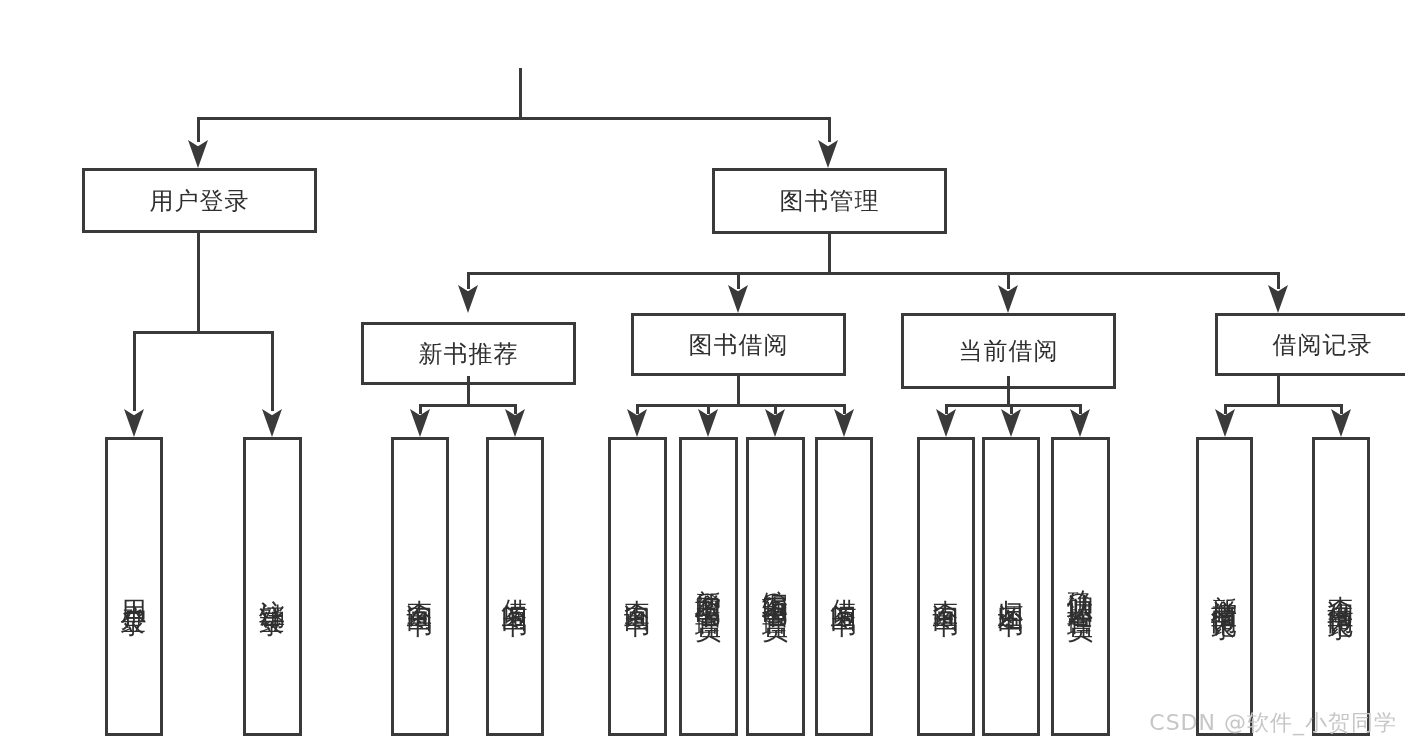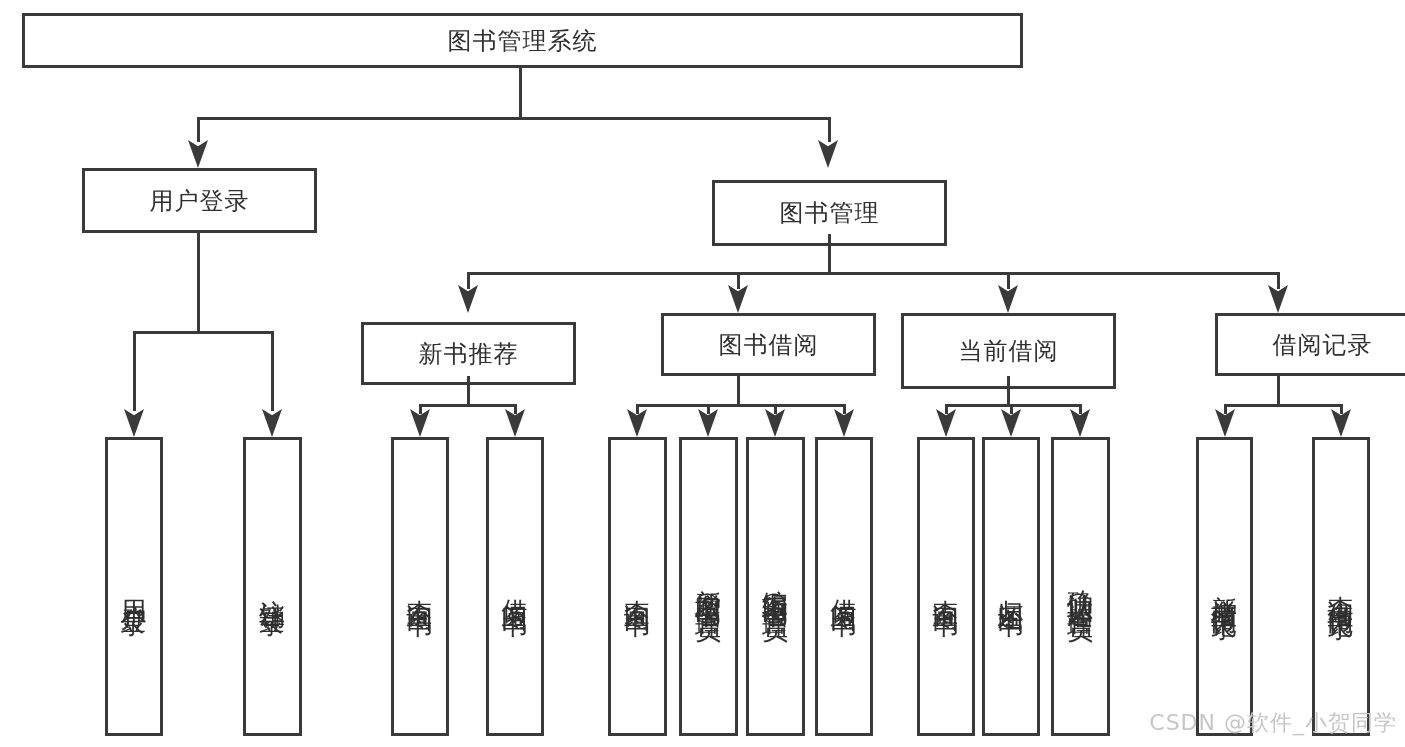--- a/index.html
+++ b/index.html
@@ -26,35 +26,32 @@
   }
   .watermark{
     position:absolute;right:8px;bottom:9px;font-size:22px;color:#c6c6c6;letter-spacing:1px;
   }
 </style>
 </head>
 <body>
 
 <div id="canvas">
 
-  <div class="box" style="left:22px;top:13px;width:1001px;height:55px;">
-    <span>图书管理系统</span>
-  </div>
 
   <div class="vline" style="left:519px;top:68px;height:51px;"></div>
   <div class="hline" style="left:197px;top:117px;width:634px;"></div>
   <div class="vline" style="left:197px;top:117px;height:25px;"></div>
   <div class="arrow" style="left:188px;top:140px;"></div>
   <div class="vline" style="left:828px;top:117px;height:25px;"></div>
   <div class="arrow" style="left:818px;top:140px;"></div>
 
   <div class="box" style="left:82px;top:168px;width:235px;height:65px;">
     <span>用户登录</span>
   </div>
-  <div class="box" style="left:712px;top:180px;width:235px;height:66px;">
+  <div class="box" style="left:712px;top:168px;width:235px;height:66px;">
     <span>图书管理</span>
   </div>
 
   <div class="vline" style="left:197px;top:233px;height:100px;"></div>
   <div class="hline" style="left:133px;top:331px;width:141px;"></div>
   <div class="vline" style="left:133px;top:331px;height:80px;"></div>
   <div class="arrow" style="left:124px;top:409px;"></div>
   <div class="vline" style="left:271px;top:331px;height:80px;"></div>
   <div class="arrow" style="left:262px;top:409px;"></div>
 
@@ -65,21 +62,21 @@
   <div class="vline" style="left:737px;top:272px;height:17px;"></div>
   <div class="arrow" style="left:728px;top:285px;"></div>
   <div class="vline" style="left:1007px;top:272px;height:17px;"></div>
   <div class="arrow" style="left:998px;top:285px;"></div>
   <div class="vline" style="left:1277px;top:272px;height:17px;"></div>
   <div class="arrow" style="left:1268px;top:285px;"></div>
 
   <div class="box" style="left:361px;top:322px;width:215px;height:63px;">
     <span>新书推荐</span>
   </div>
-  <div class="box" style="left:631px;top:313px;width:215px;height:63px;margin-left:30px;">
+  <div class="box" style="left:631px;top:313px;width:215px;height:63px;">
     <span>图书借阅</span>
   </div>
   <div class="box" style="left:901px;top:313px;width:215px;height:76px;">
     <span>当前借阅</span>
   </div>
   <div class="box" style="left:1171px;top:313px;width:215px;height:63px;margin-left:44px;">
     <span>借阅记录</span>
   </div>
 
   <div class="vline" style="left:467px;top:376px;height:31px;"></div>

